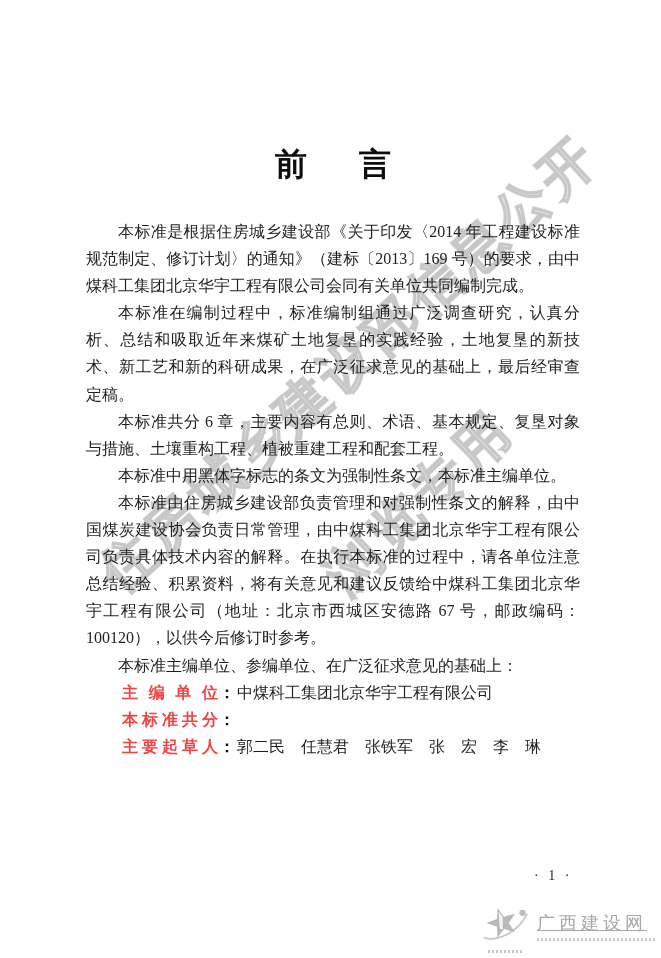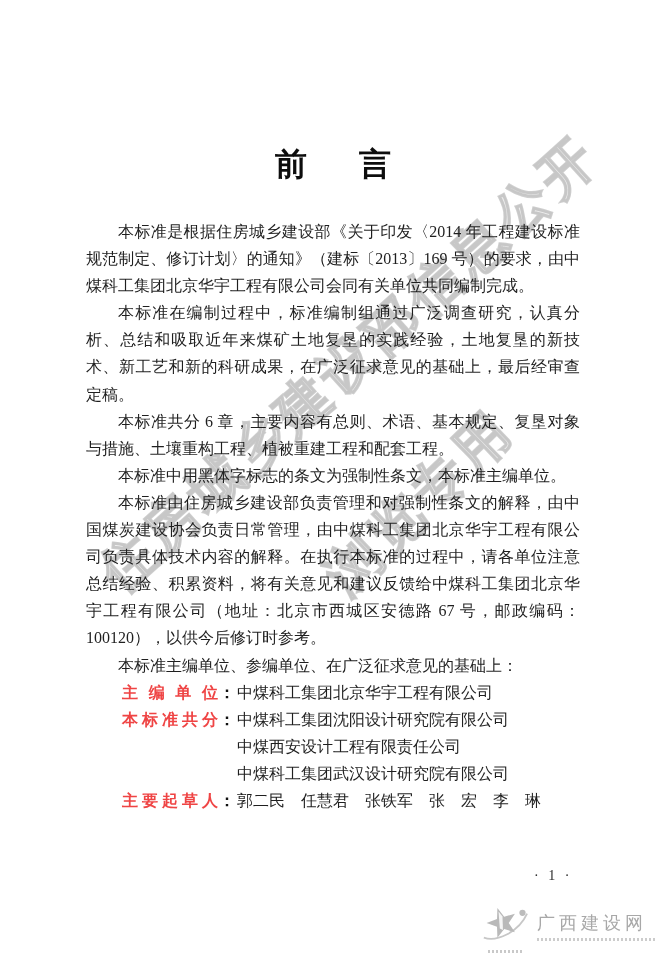--- a/index.html
+++ b/index.html
@@ -77,21 +77,21 @@
     display:flex; align-items:center; gap:7px;
   }
   .logo-star-wrap { display:flex; flex-direction:column; align-items:center; }
   .star-caption {
     width:34px; height:3px; margin-top:1px;
     background:repeating-linear-gradient(90deg,#c9c9c9 0 2px,transparent 2px 4px);
   }
   .logo-text-col { display:flex; flex-direction:column; }
   .logo-sitename {
     font-family:"Liberation Sans","DejaVu Sans",sans-serif;
-    font-size:18px; letter-spacing:4px; color:#a8a8a8;
+    font-size:18px; letter-spacing:4px; color:#a8a8a8;text-decoration:underline;
   }
   .logo-tagline {
     width:118px; height:3px; margin-top:3px;
     background:repeating-linear-gradient(90deg,#cccccc 0 2px,transparent 2px 4px);
   }
 </style>
 </head>
 <body>
 
 <div class="page">
@@ -116,25 +116,20 @@
       <span class="ed-label">主编单位</span>
       <span class="ed-colon">：</span>
       <div class="ed-values">
         <p class="ed-value">中煤科工集团北京华宇工程有限公司</p>
       </div>
     </div>
 
     <div class="ed-row">
       <span class="ed-label">本标准共分</span>
       <span class="ed-colon">：</span>
-      <div class="ed-values">
-        <p class="ed-value">中煤科工集团沈阳设计研究院有限公司</p>
-        <p class="ed-value">中煤西安设计工程有限责任公司</p>
-        <p class="ed-value">中煤科工集团武汉设计研究院有限公司</p>
-      </div>
     </div>
 
     <div class="ed-row">
       <span class="ed-label">主要起草人</span>
       <span class="ed-colon">：</span>
       <div class="ed-values">
         <p class="ed-value">郭二民　任慧君　张铁军　张　宏　李　琳</p>
       </div>
     </div>
   </div>

